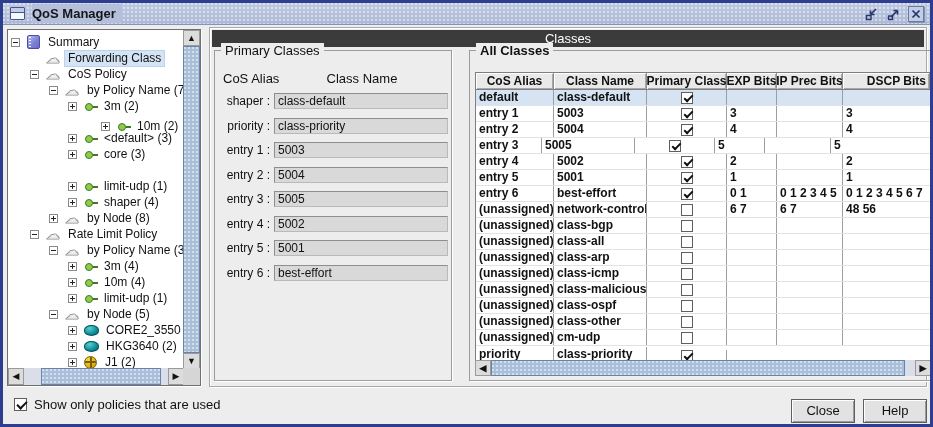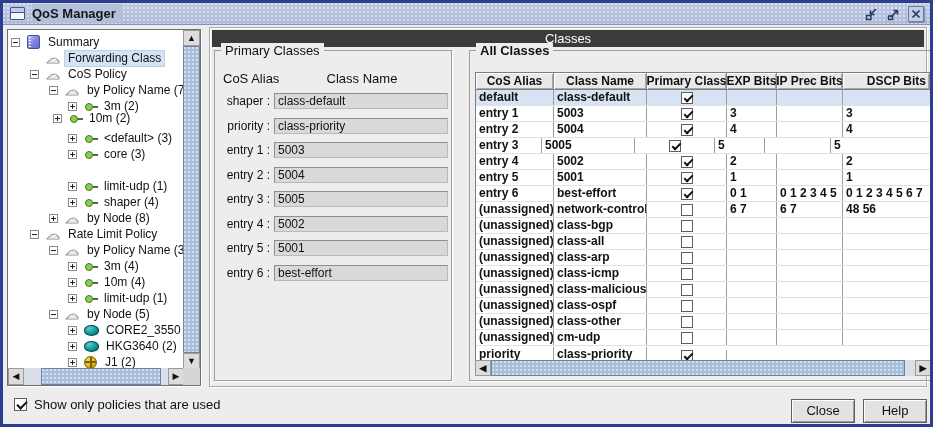--- a/index.html
+++ b/index.html
@@ -192,21 +192,21 @@
         <div class="tree-row" style="top: 52px; padding-left: 40px;">
           <span class="exp"></span>
           <span class="icon-cloud">☁</span>
           <span class="tree-label">by Policy Name (7)</span>
         </div>
         <div class="tree-row" style="top: 68px; padding-left: 59px;">
           <span class="exp plus"></span>
           <span class="icon-policy"></span>
           <span class="tree-label">3m (2)</span>
         </div>
-        <div class="tree-row" style="top: 80px; padding-left: 44px;">
+        <div class="tree-row" style="top: 88px; padding-left: 92px;">
           <span class="exp plus"></span>
           <span class="icon-policy"></span>
           <span class="tree-label">10m (2)</span>
         </div>
         <div class="tree-row" style="top: 100px; padding-left: 59px;">
           <span class="exp plus"></span>
           <span class="icon-policy"></span>
           <span class="tree-label">&lt;default&gt; (3)</span>
         </div>
         <div class="tree-row" style="top: 116px; padding-left: 59px;">

